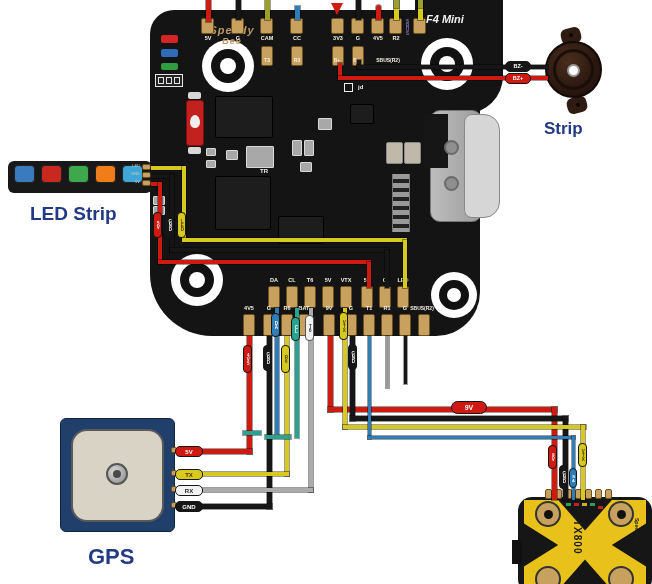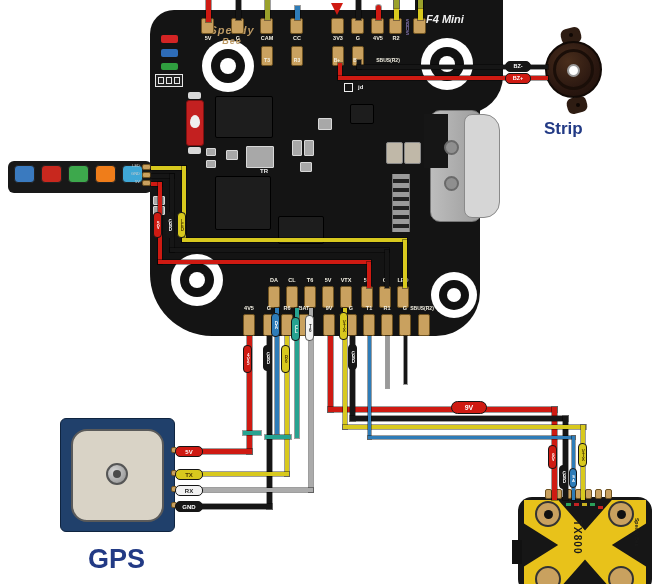--- a/index.html
+++ b/index.html
@@ -158,30 +158,31 @@
   <div class="abs" style="left:41px;top:165px;width:21px;height:18px;background:#c8281e;border:1px solid #222;border-radius:4px;box-sizing:border-box;"></div>
   <div class="abs" style="left:68px;top:165px;width:21px;height:18px;background:#3da84c;border:1px solid #222;border-radius:4px;box-sizing:border-box;"></div>
   <div class="abs" style="left:95px;top:165px;width:21px;height:18px;background:#ef7d1a;border:1px solid #222;border-radius:4px;box-sizing:border-box;"></div>
   <div class="abs" style="left:122px;top:165px;width:21px;height:18px;background:#3fa7d6;border:1px solid #222;border-radius:4px;box-sizing:border-box;"></div>
   <span class="abs" style="left:126px;top:164px;width:14px;text-align:right;color:#ccc;font-size:4px;line-height:1;">LED</span>
   <span class="abs" style="left:126px;top:172px;width:14px;text-align:right;color:#ccc;font-size:4px;line-height:1;">GND</span>
   <span class="abs" style="left:126px;top:180px;width:14px;text-align:right;color:#ccc;font-size:4px;line-height:1;">5V</span>
   <div class="pad" style="left:142px;top:164px;width:9px;height:6px;"></div>
   <div class="pad" style="left:142px;top:172px;width:9px;height:6px;"></div>
   <div class="pad" style="left:142px;top:180px;width:9px;height:6px;"></div>
+  <div class="navy" style="left:30px;top:204px;width:120px;font-size:19px;">LED Strip</div>
 
   <div class="abs" style="left:60px;top:418px;width:115px;height:114px;background:#20406b;border:1px solid #0f2440;border-radius:6px;box-sizing:border-box;"></div>
   <div class="abs" style="left:71px;top:429px;width:93px;height:93px;background:#d9d3c6;border:2px solid #5a5a5a;border-radius:16px;box-sizing:border-box;"></div>
   <div class="circle" style="left:106px;top:463px;width:22px;height:22px;background:radial-gradient(circle at 35% 35%,#d8d8d8,#8a8a8a);border:2px solid #555;box-sizing:border-box;"></div>
   <div class="circle" style="left:113px;top:470px;width:8px;height:8px;background:#4a4a4a;"></div>
   <div class="pad" style="left:171px;top:447px;width:6px;height:6px;"></div>
   <div class="pad" style="left:171px;top:470px;width:6px;height:6px;"></div>
   <div class="pad" style="left:171px;top:486px;width:6px;height:6px;"></div>
   <div class="pad" style="left:171px;top:502px;width:6px;height:6px;"></div>
-  <div class="navy" style="left:88px;top:546px;width:60px;font-size:27px;">GPS</div>
+  <div class="navy" style="left:88px;top:546px;width:60px;font-size:22px;">GPS</div>
 
   <div class="abs" style="left:561px;top:28px;width:20px;height:16px;background:#2e1c12;border-radius:6px;transform:rotate(-15deg);"></div>
   <div class="circle" style="left:569px;top:33px;width:4px;height:4px;background:#0d0704;"></div>
   <div class="abs" style="left:567px;top:97px;width:20px;height:16px;background:#2e1c12;border-radius:6px;transform:rotate(-15deg);"></div>
   <div class="circle" style="left:576px;top:103px;width:4px;height:4px;background:#0d0704;"></div>
   <div class="circle" style="left:545px;top:41px;width:57px;height:57px;background:radial-gradient(circle at 40% 35%,#4a2e1c,#2a1710 60%,#1c0f08);border:2px solid #120a06;box-sizing:border-box;"></div>
   <div class="circle" style="left:553px;top:49px;width:41px;height:41px;border:3px solid #1a0e08;box-sizing:border-box;"></div>
   <div class="circle" style="left:567px;top:64px;width:13px;height:13px;background:#fff;border:2px solid #9a9a9a;box-sizing:border-box;"></div>
   <div class="navy" style="left:544px;top:120px;width:70px;font-size:17px;">Strip</div>
 

